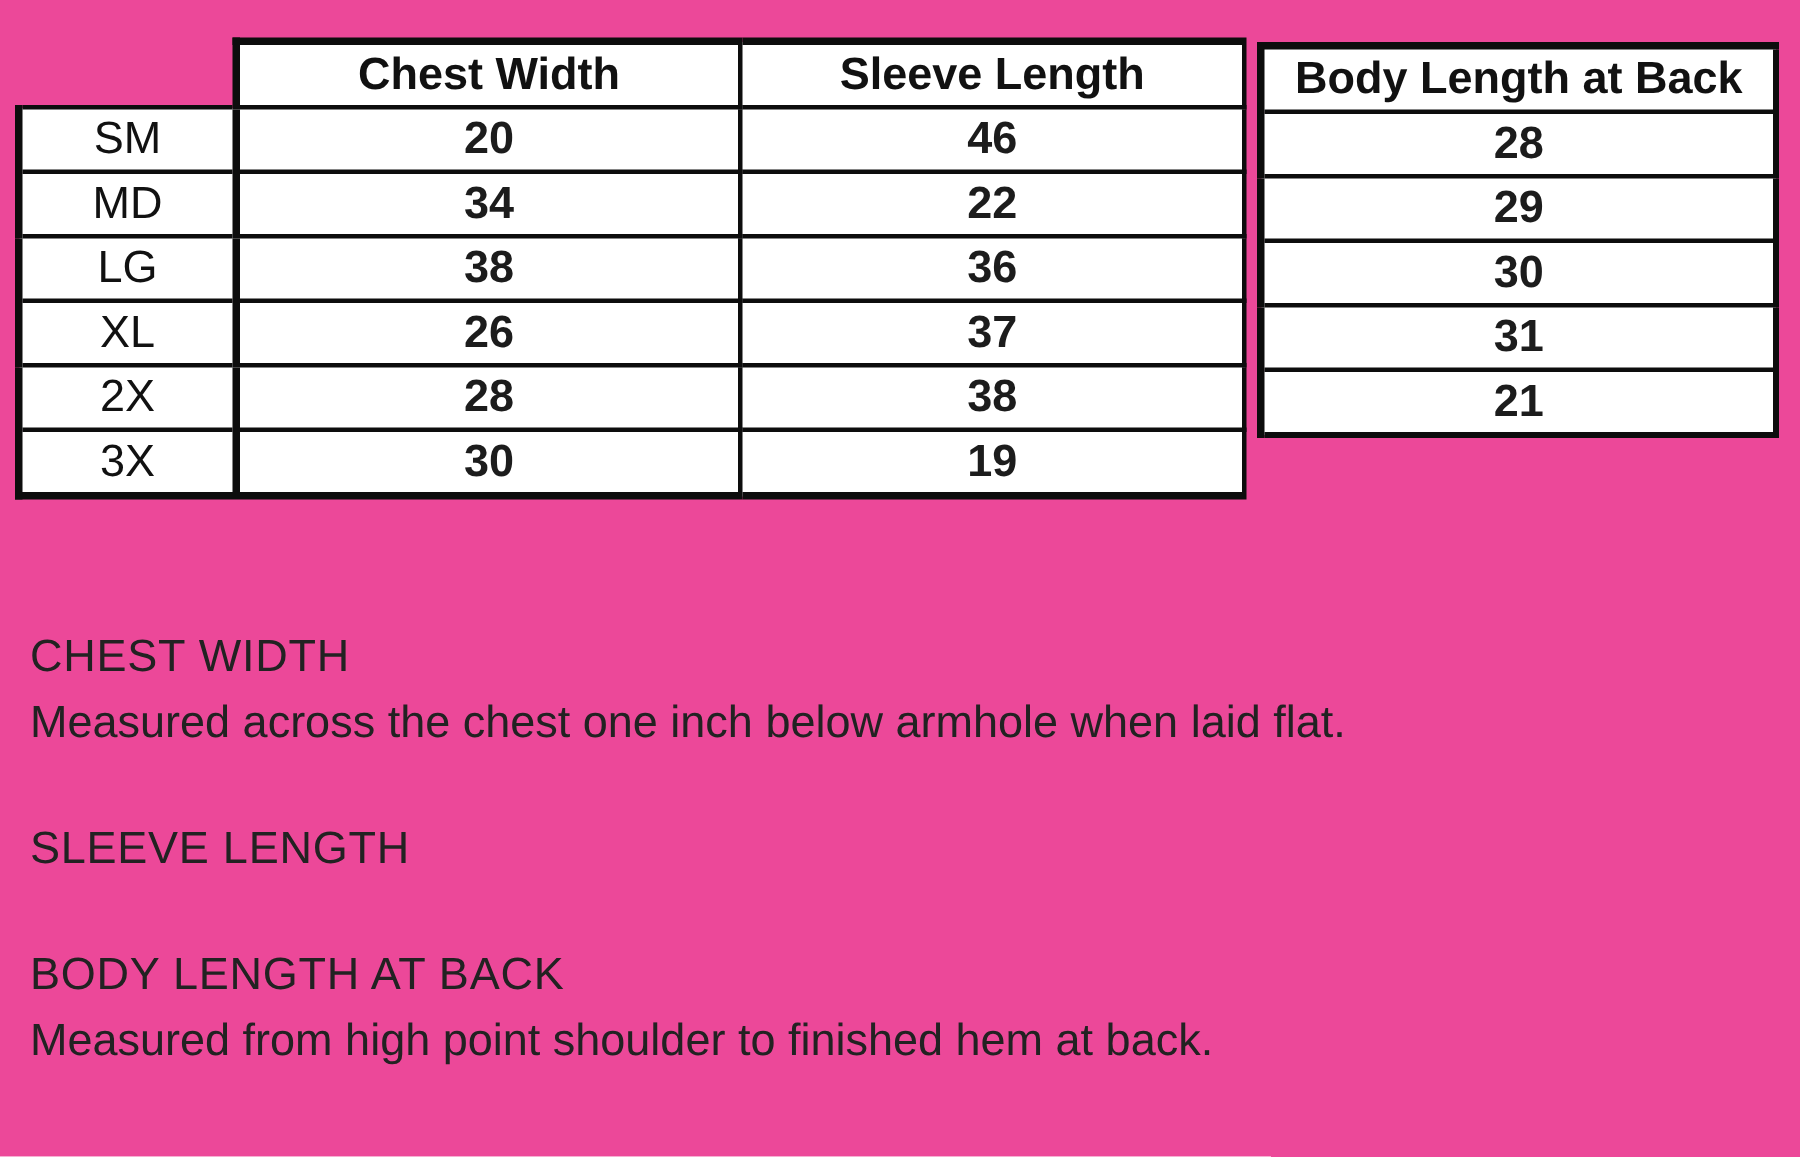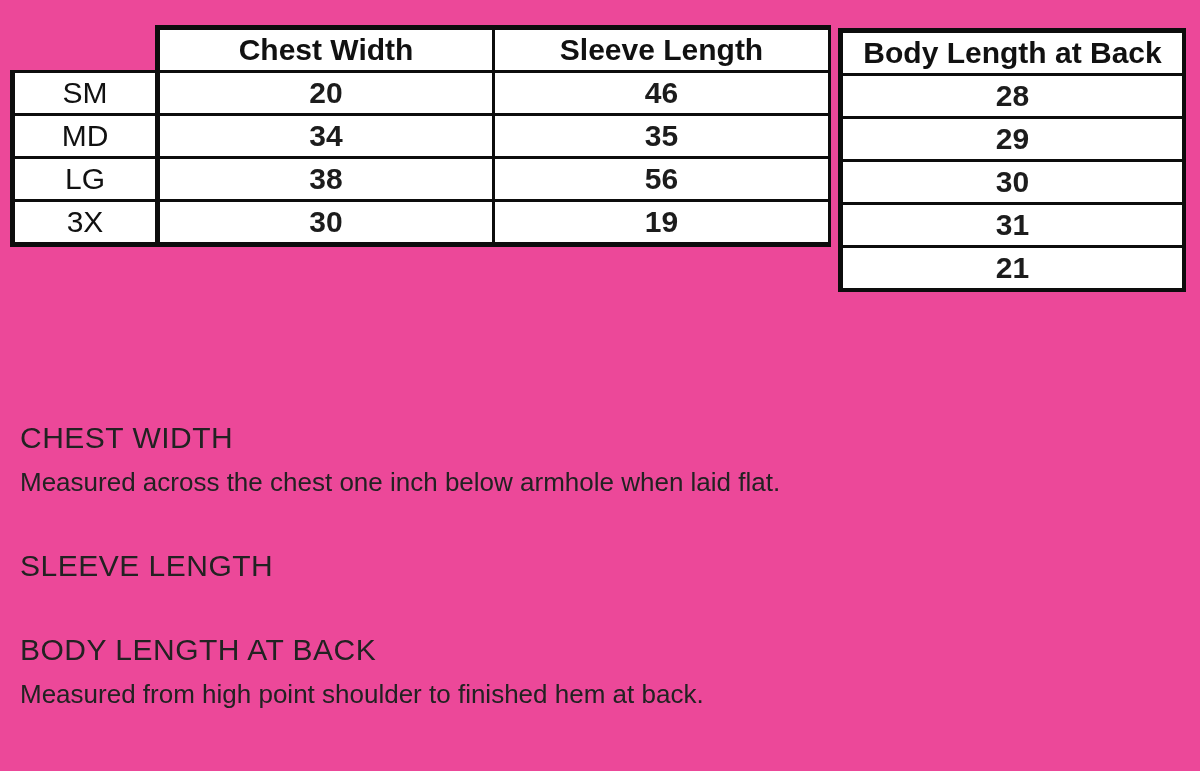--- a/index.html
+++ b/index.html
@@ -77,21 +77,21 @@
   .desc-block { margin: 0 0 40px 0; }
   .desc-heading {
     font-size: 30px;
     font-weight: normal;
     line-height: 44px;
     letter-spacing: 0.5px;
     color: #222222;
     white-space: nowrap;
   }
   .desc-text {
-    font-size: 26px;
+    font-size: 30px;
     font-weight: normal;
     line-height: 44px;
     color: #222222;
     white-space: nowrap;
   }
 </style>
 </head>
 <body>
 
 <div class="page">
@@ -104,26 +104,36 @@
       <th class="col-sleeve">Sleeve Length</th>
     </tr>
     <tr>
       <td class="col-label">SM</td>
       <td class="col-chest">20</td>
       <td class="col-sleeve">46</td>
     </tr>
     <tr>
       <td class="col-label">MD</td>
       <td class="col-chest">34</td>
-      <td class="col-sleeve">35</td>
+      <td class="col-sleeve">22</td>
     </tr>
     <tr>
       <td class="col-label">LG</td>
       <td class="col-chest">38</td>
-      <td class="col-sleeve">56</td>
+      <td class="col-sleeve">36</td>
+    </tr>
+    <tr>
+      <td class="col-label">XL</td>
+      <td class="col-chest">26</td>
+      <td class="col-sleeve">37</td>
+    </tr>
+    <tr>
+      <td class="col-label">2X</td>
+      <td class="col-chest">28</td>
+      <td class="col-sleeve">38</td>
     </tr>
     <tr>
       <td class="col-label">3X</td>
       <td class="col-chest">30</td>
       <td class="col-sleeve">19</td>
     </tr>
   </tbody>
     </table>
 
   <table class="table-body-length">

